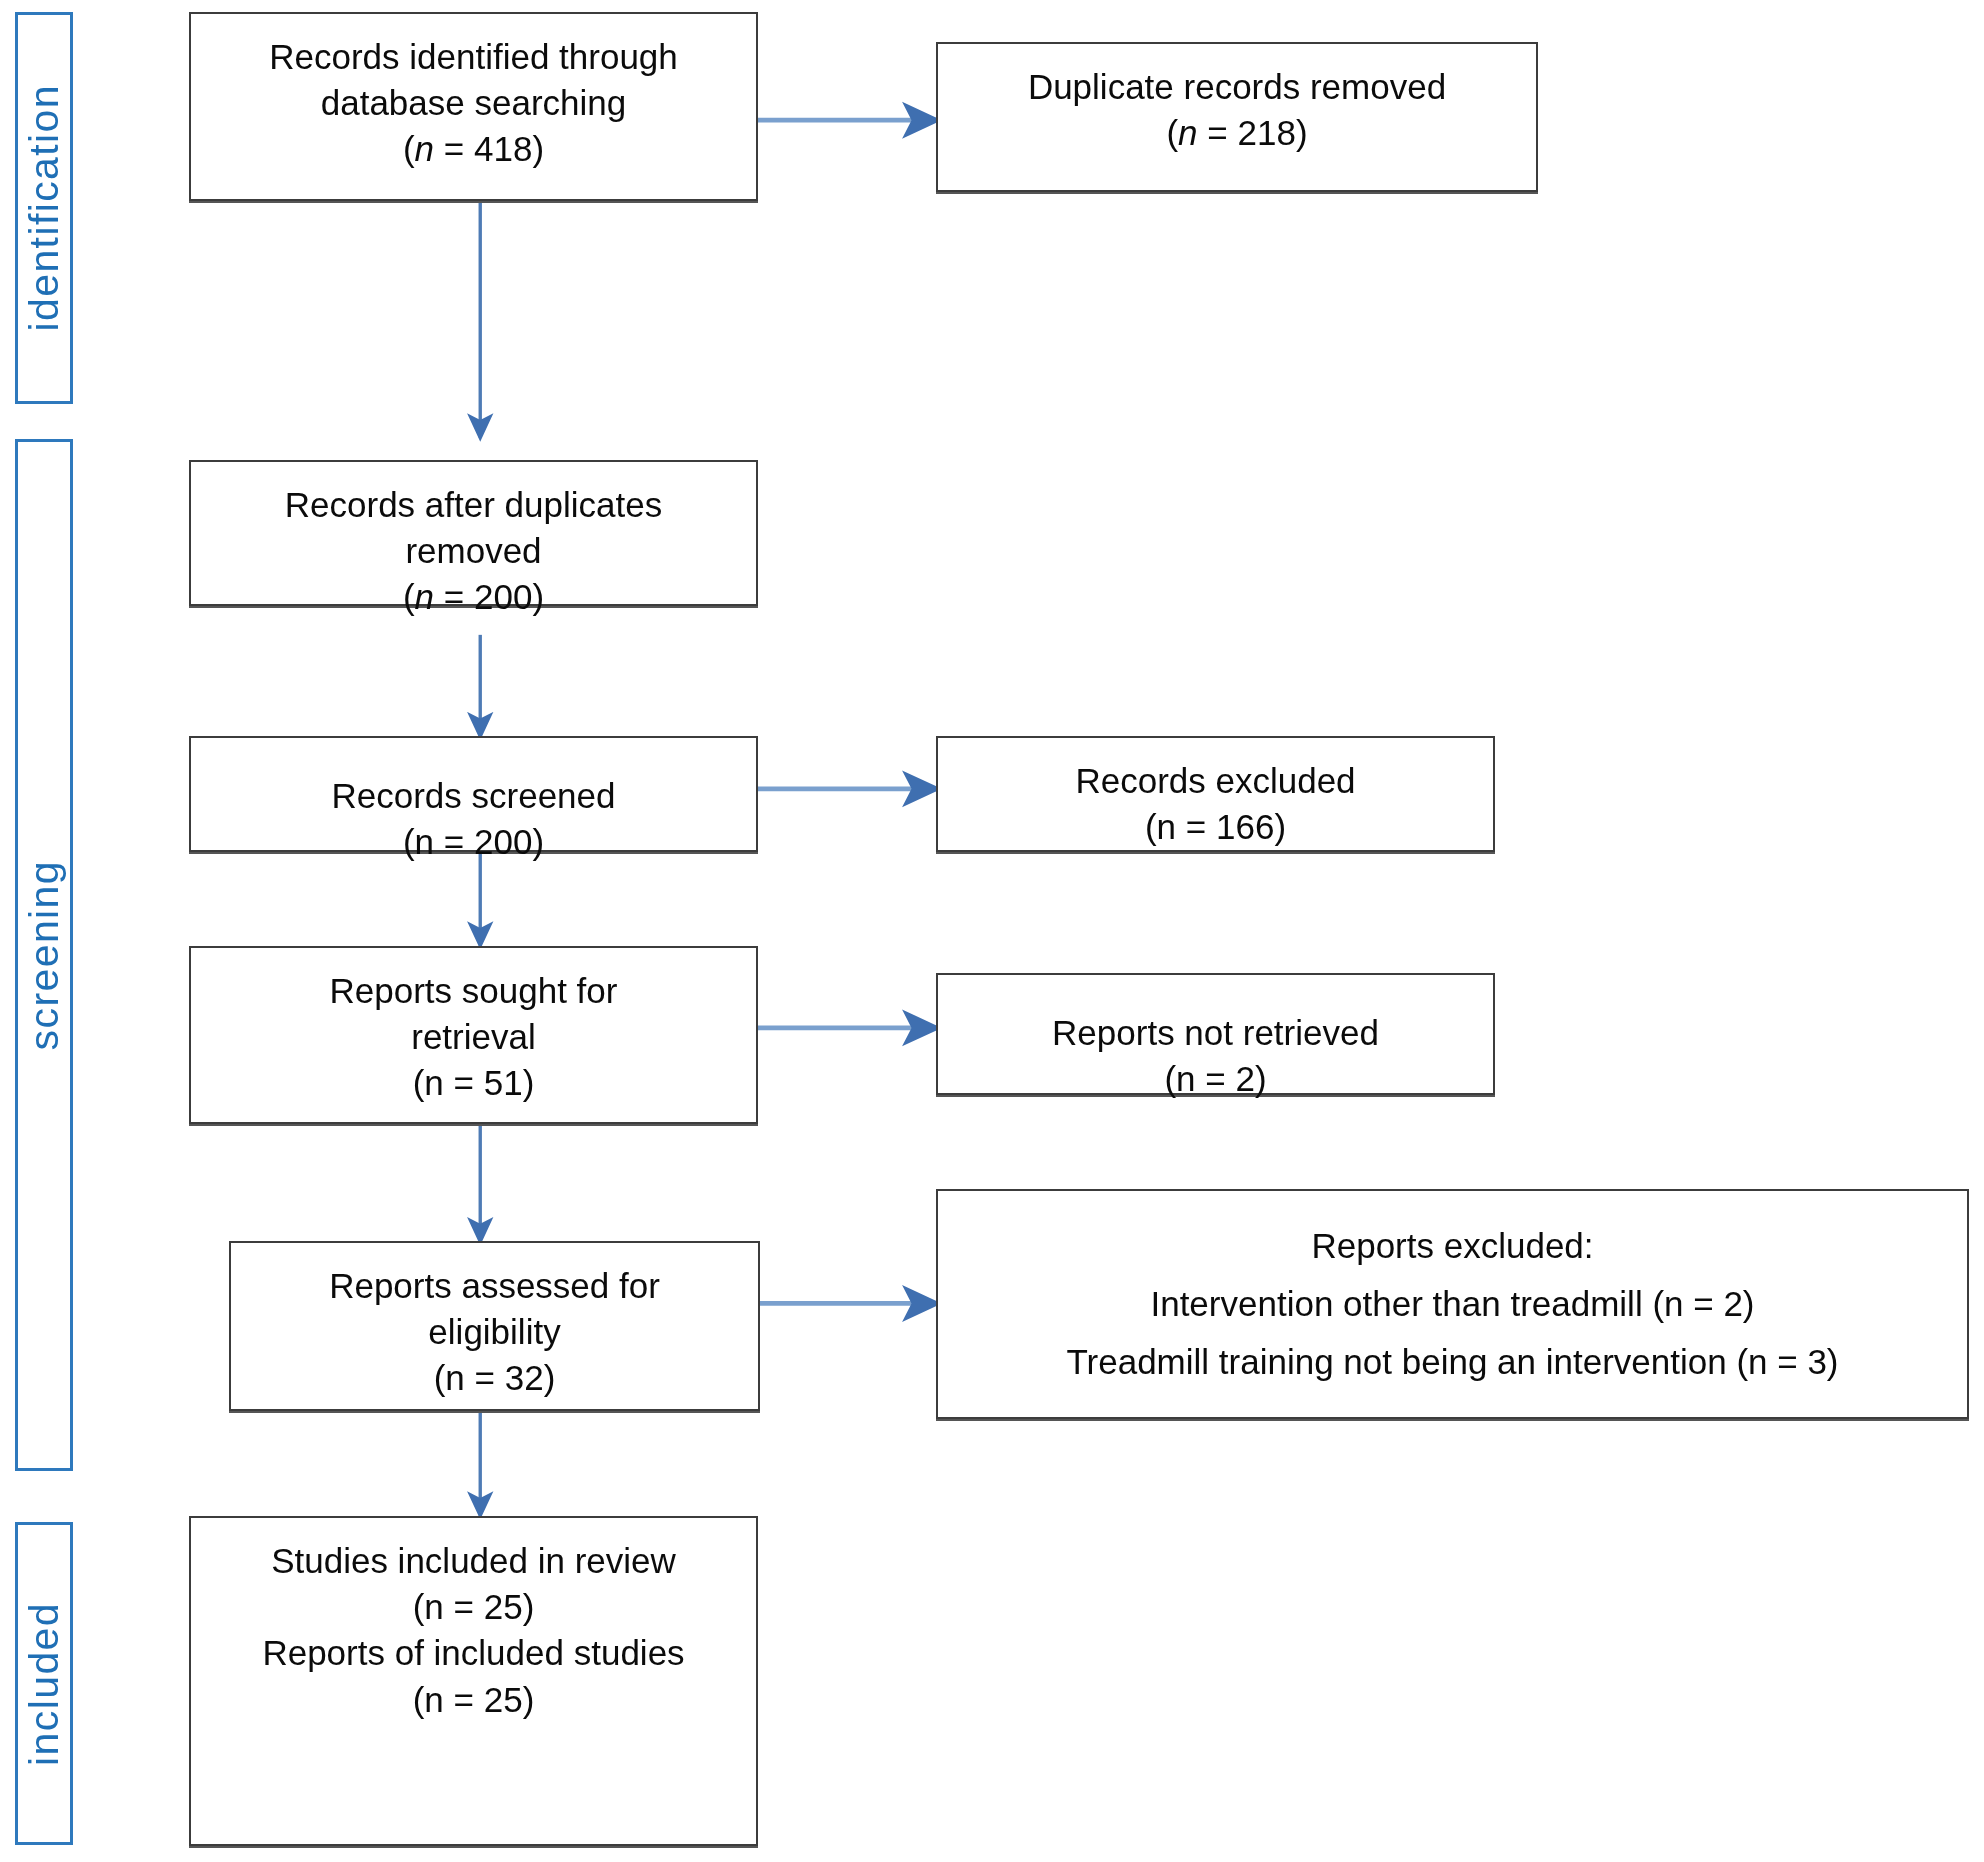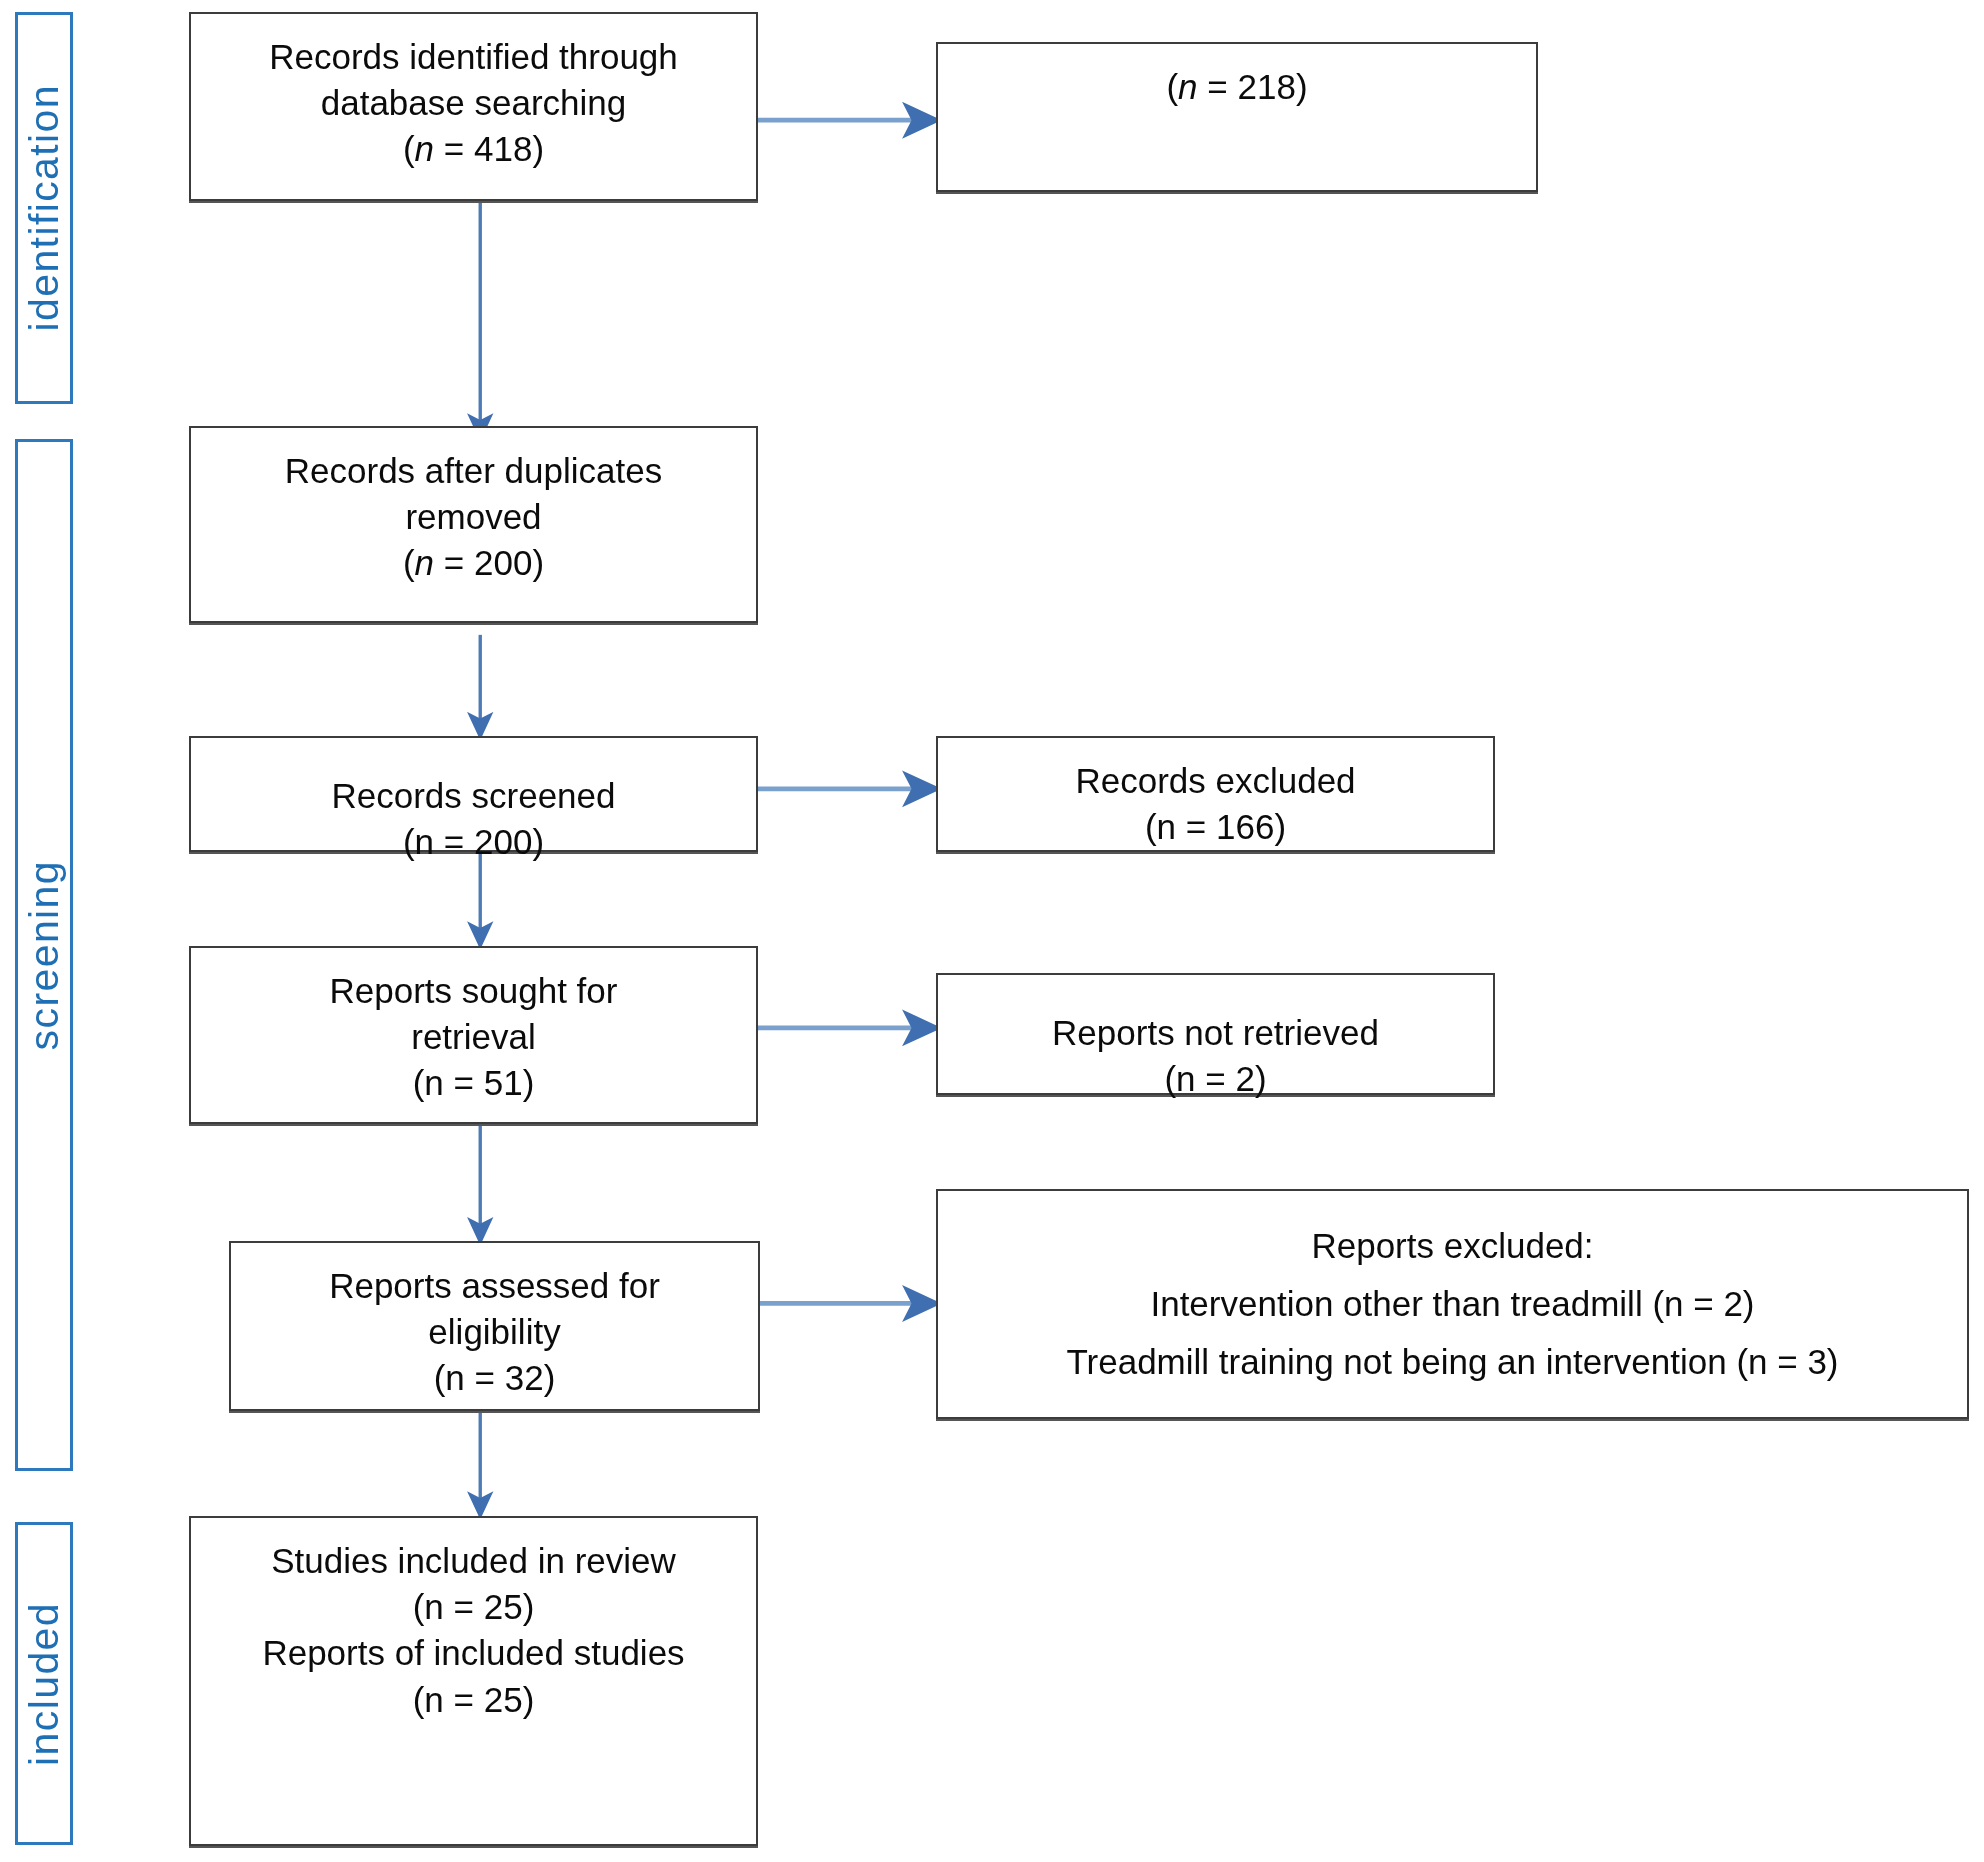--- a/index.html
+++ b/index.html
@@ -138,24 +138,25 @@
     </svg>
   </div>
 
   <div class="flow-box" style="left:189px; top:12px; width:569px; height:189px;">
     <span class="line">Records identified through</span>
     <span class="line">database searching</span>
     <span class="line it-n">(<span class="it">n</span> = <span>418</span>)</span>
   </div>
 
   <div class="flow-box" style="left:936px; top:42px; width:602px; height:150px;">
+    <span class="line">Duplicate records removed</span>
     <span class="line">(<span class="it">n</span> = <span>218</span>)</span>
   </div>
 
-  <div class="flow-box" style="left:189px; top:426px; width:569px; height:197px;">
+  <div class="flow-box" style="left:189px; top:460px; width:569px; height:146px;">
     <span class="line">Records after duplicates</span>
     <span class="line">removed</span>
     <span class="line">(<span class="it">n</span> = <span>200</span>)</span>
   </div>
 
   <div class="flow-box top-pad-lg" style="left:189px; top:736px; width:569px; height:116px;">
     <span class="line">Records screened</span>
     <span class="line">(n = <span>200</span>)</span>
   </div>
 

